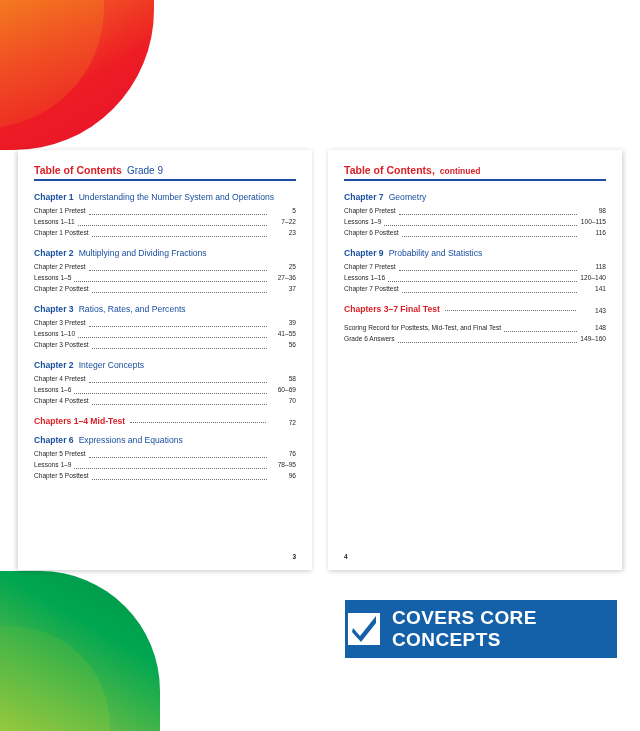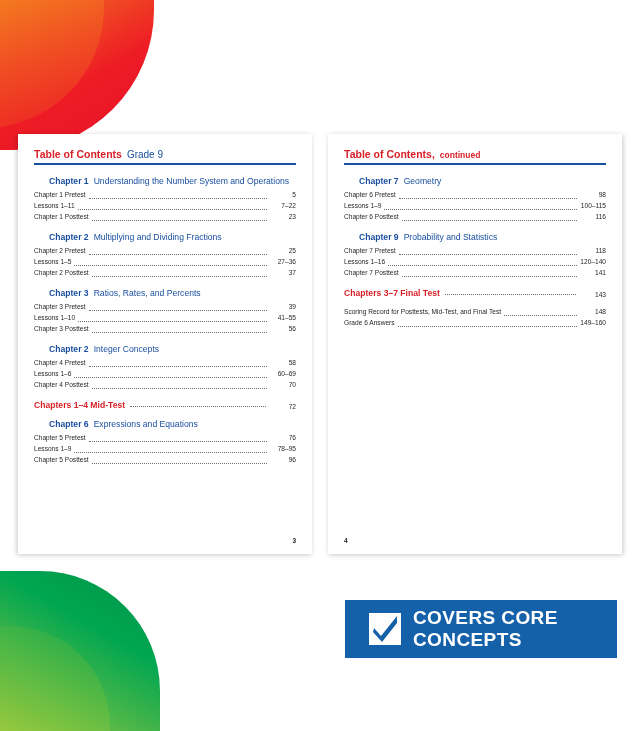--- a/index.html
+++ b/index.html
@@ -39,21 +39,21 @@
   .blob-bl-inner {
     position: absolute; left: -110px; bottom: -150px;
     width: 220px; height: 255px;
     border-radius: 0 100px 0 0;
     background: linear-gradient(25deg, #fdf45c 0%, #d7e02e 30%, #8cc63f 60%, #13a94c 100%);
   }
 
   
   .spread {
     position: absolute;
-    left: 18px; top: 134px;
+    left: 18px; top: 150px;
     width: 604px; height: 420px;
     display: flex;
     gap: 16px;
   }
   .sheet {
     position: relative;
     width: 300px; height: 420px;
     background: #ffffff;
     box-shadow: 0 1px 4px rgba(0,0,0,0.20);
     padding: 14px 16px 0 16px;
@@ -74,21 +74,20 @@
   .rule {
     border-bottom: 2px solid #1a4fa0;
     margin-bottom: 11px;
   }
 
   .chapter-block { margin-bottom: 9px; }
   .chapter-title {
     font-size: 8.6px;
     margin-bottom: 4px;
     white-space: nowrap;
-    margin-left: 15px;
   }
   .chapter-title .num { color: #1a4fa0; font-weight: bold; }
   .chapter-title .name { color: #1a4fa0; font-weight: normal; padding-left: 5px; }
 
   .entry {
     display: flex;
     align-items: flex-end;
     font-size: 6.6px;
     color: #231f20;
     line-height: 1.55;
@@ -129,21 +128,21 @@
   .sheet.right .folio { left: 16px; }
 
   
   .banner {
     position: absolute;
     left: 345px; top: 600px;
     width: 272px; height: 58px;
     background: #1561a9;
     display: flex;
     align-items: center;
-    padding-left: 24px;
+    padding-left: 3px;
     gap: 12px;
   }
   .check-box {
     width: 32px; height: 32px;
     background: #ffffff;
     position: relative;
     flex: 0 0 auto;
   }
   .check-box svg { position: absolute; left: 2px; top: 1px; }
   .banner-text {

